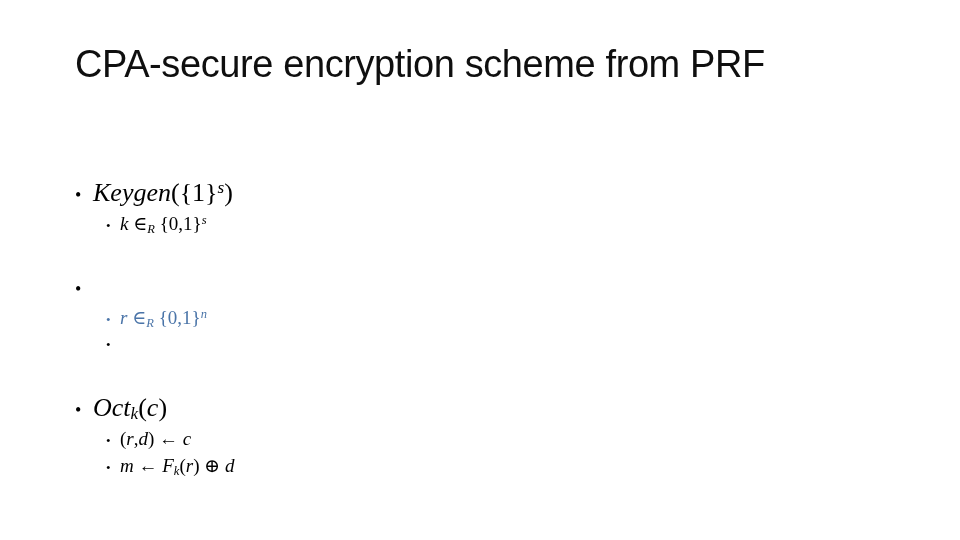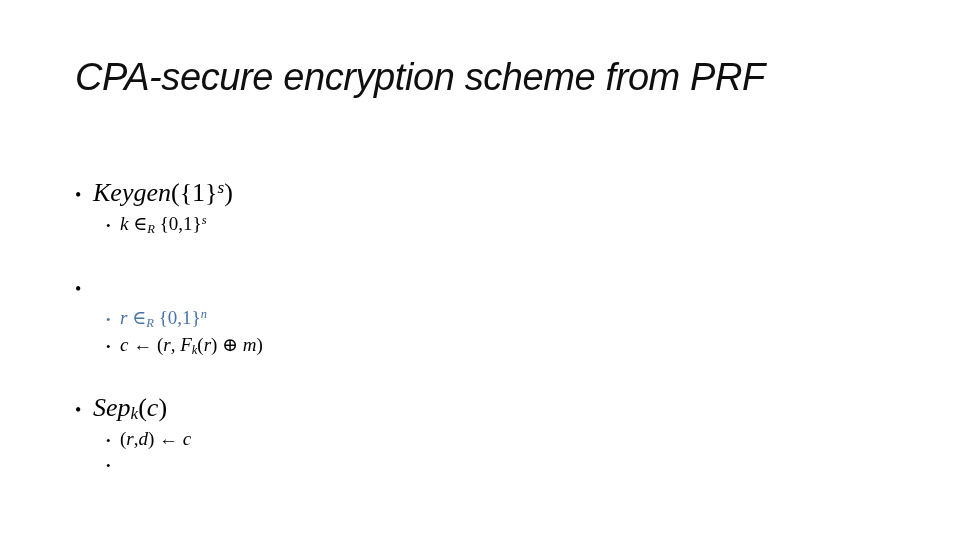--- a/index.html
+++ b/index.html
@@ -4,24 +4,24 @@
 <style>
   :root { --accent:#4a74a8; --bg:#ffffff; --text:#000000; }
   html,body { margin:0; padding:0; }
   body {
     width:960px; height:540px; background:var(--bg); overflow:hidden;
     font-family:"Liberation Sans", sans-serif;
   }
   .slide { position:relative; width:960px; height:540px; background:var(--bg); }
 
   .title {
-    position:absolute; left:75px; top:54px; margin:0;
+    position:absolute; left:75px; top:41px; margin:0;
     font-family:"Liberation Sans", sans-serif;
     font-weight:300; font-size:38px; line-height:46px;
-    letter-spacing:-0.4px; color:#0f0f0f; white-space:nowrap;font-style:italic;
+    letter-spacing:-0.4px; color:#0f0f0f; white-space:nowrap;
   }
 
   .group { position:absolute; left:75px; }
   .g1 { top:177px; }
   .g2 { top:274px; }
   .g3 { top:392px; }
 
   .line {
     display:flex; align-items:baseline; white-space:pre;
     font-family:"Liberation Serif","DejaVu Serif",serif;
@@ -62,31 +62,31 @@
   <section class="group g2">
     <div class="line l1">
       <span class="bullet">•</span>
     </div>
     <div class="line l2 accent">
       <span class="bullet">•</span>
       <span class="math"><span>r </span><span class="u">∈</span><sub>R</sub><span class="u"> {0,1}</span><sup>n</sup></span>
     </div>
     <div class="line l2">
       <span class="bullet">•</span>
-      <span class="math"><span>c </span><span class="u">← (</span><span>r</span><span class="u">, </span><span>F</span><sub>k</sub><span class="u">(</span><span>r</span><span class="u">) ⊕ </span><span>m</span><span class="u">)</span></span>
     </div>
   </section>
 
   <section class="group g3">
     <div class="line l1">
       <span class="bullet">•</span>
-      <span class="math"><span>Sep</span><sub>k</sub><span class="u">(</span><span>c</span><span class="u">)</span></span>
+      <span class="math"><span>Oct</span><sub>k</sub><span class="u">(</span><span>c</span><span class="u">)</span></span>
     </div>
     <div class="line l2">
       <span class="bullet">•</span>
       <span class="math"><span class="u">(</span><span>r</span><span class="u">,</span><span>d</span><span class="u">) ← </span><span>c</span></span>
     </div>
     <div class="line l2">
       <span class="bullet">•</span>
+      <span class="math"><span>m </span><span class="u">← </span><span>F</span><sub>k</sub><span class="u">(</span><span>r</span><span class="u">) ⊕ </span><span>d</span></span>
     </div>
   </section>
 
 </main>
 
 </body></html>

